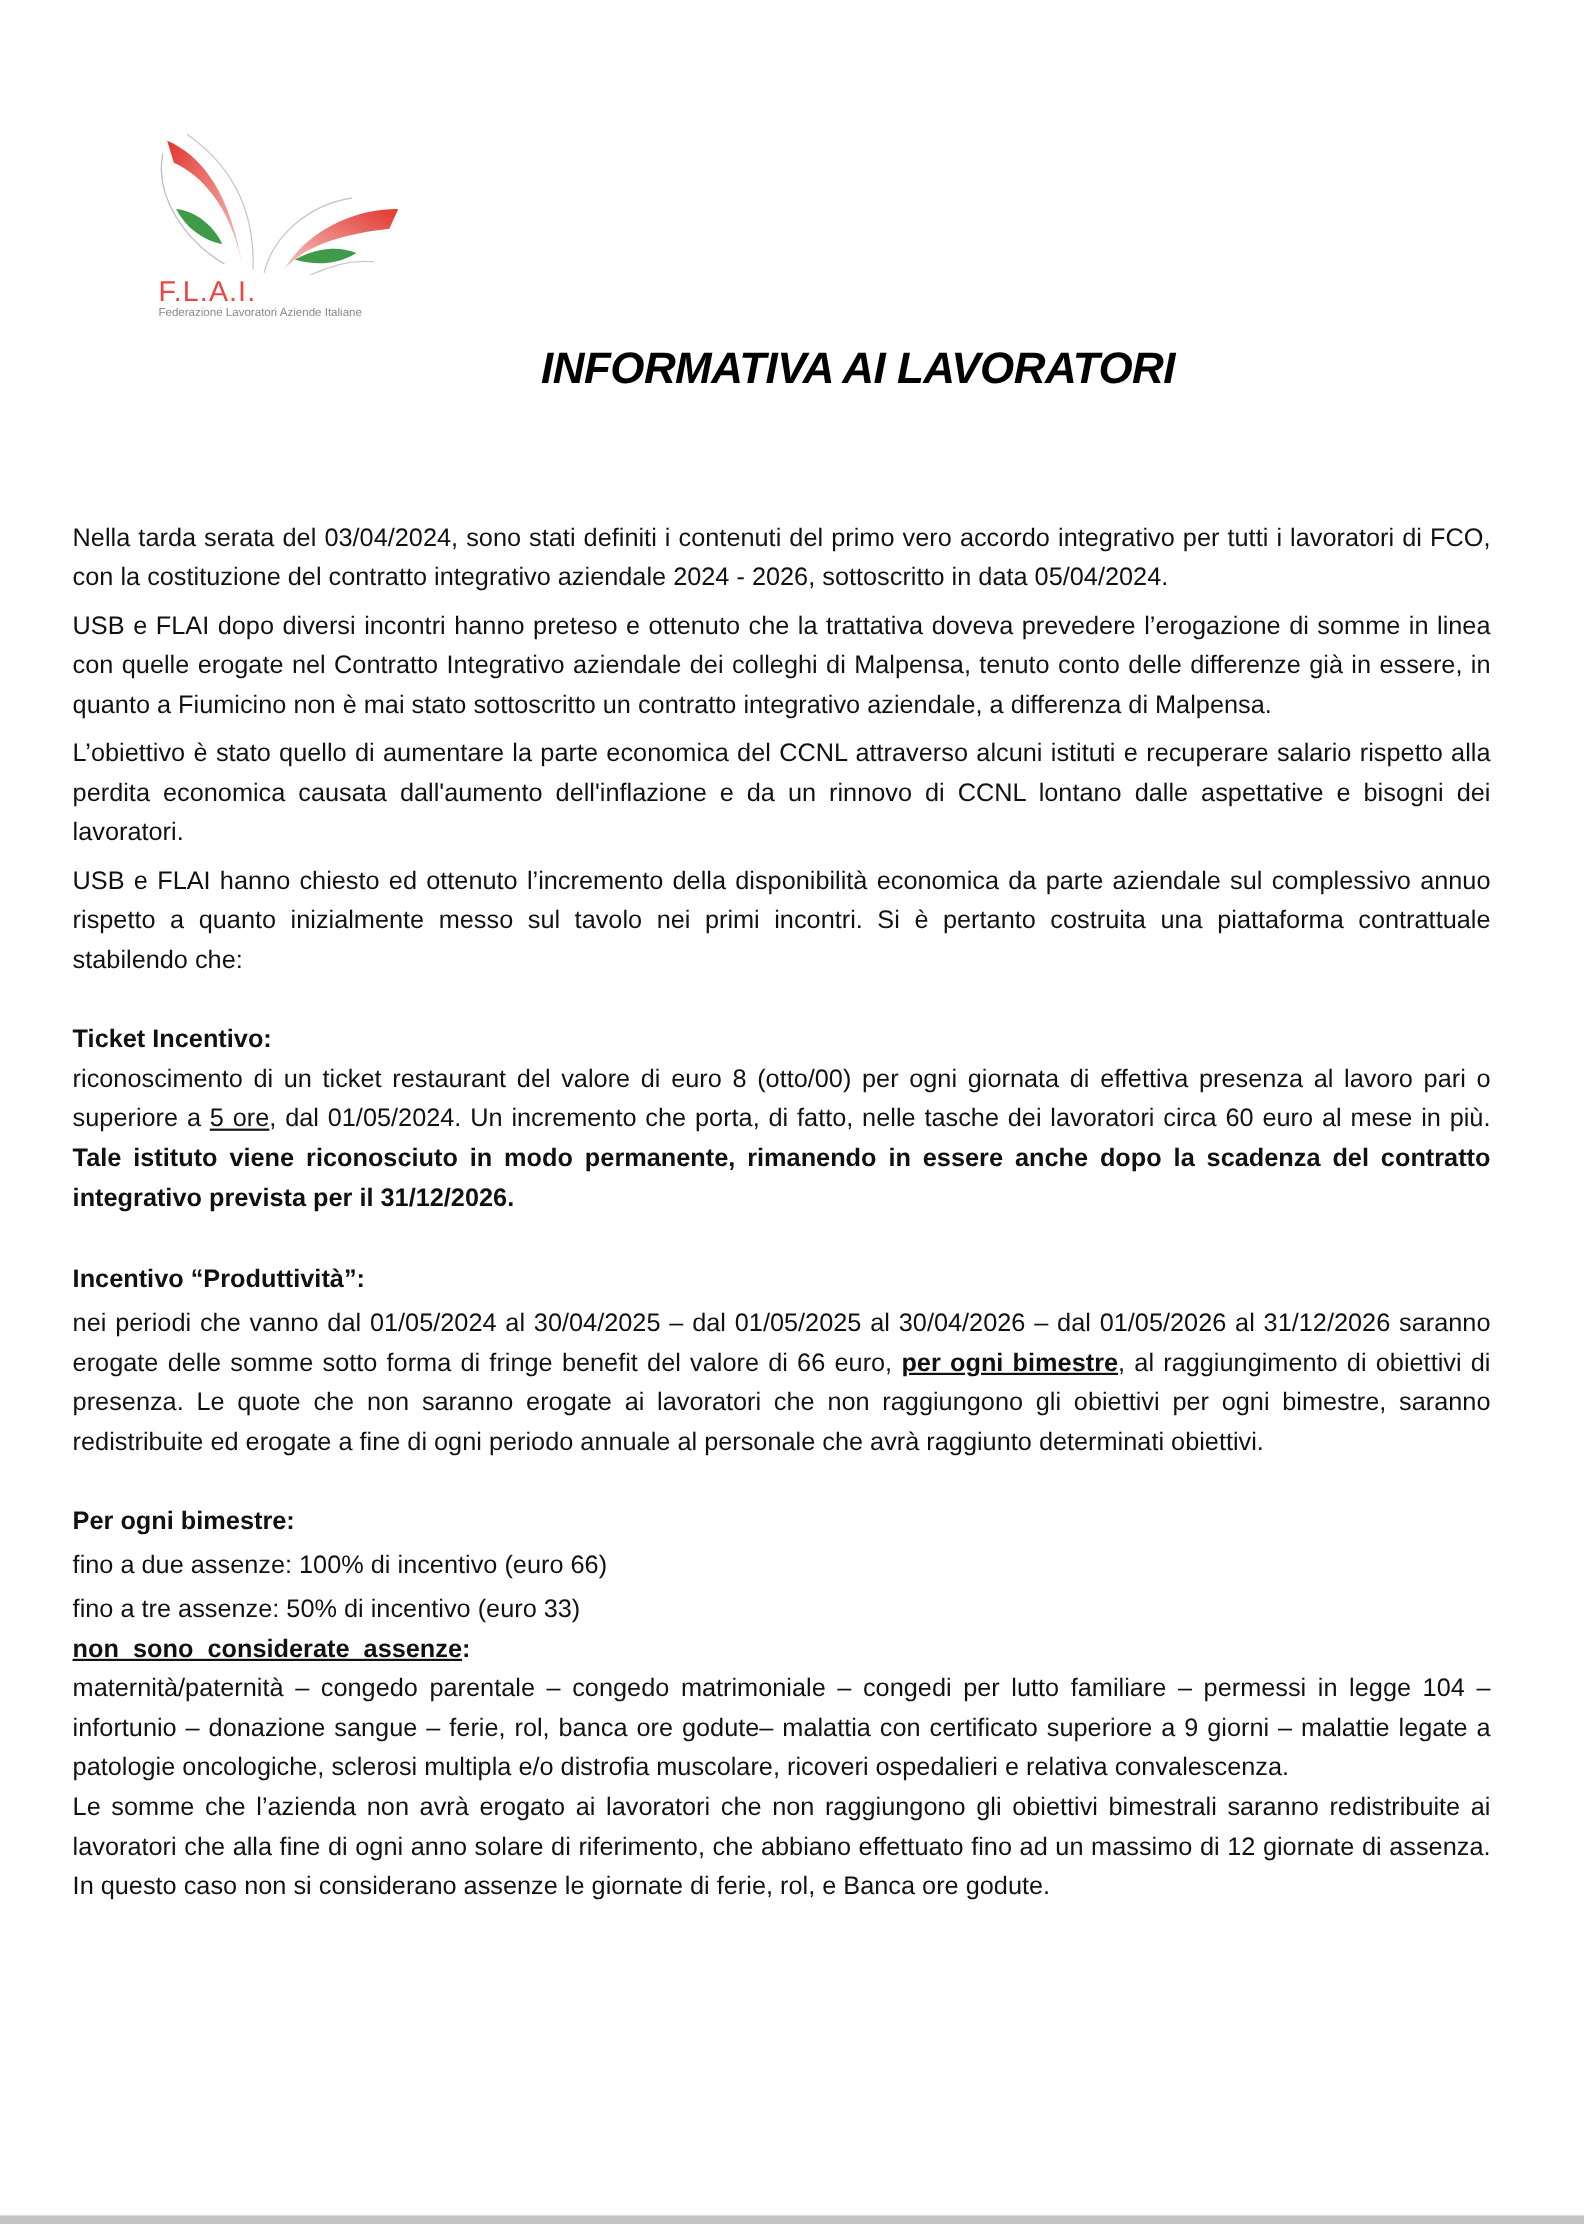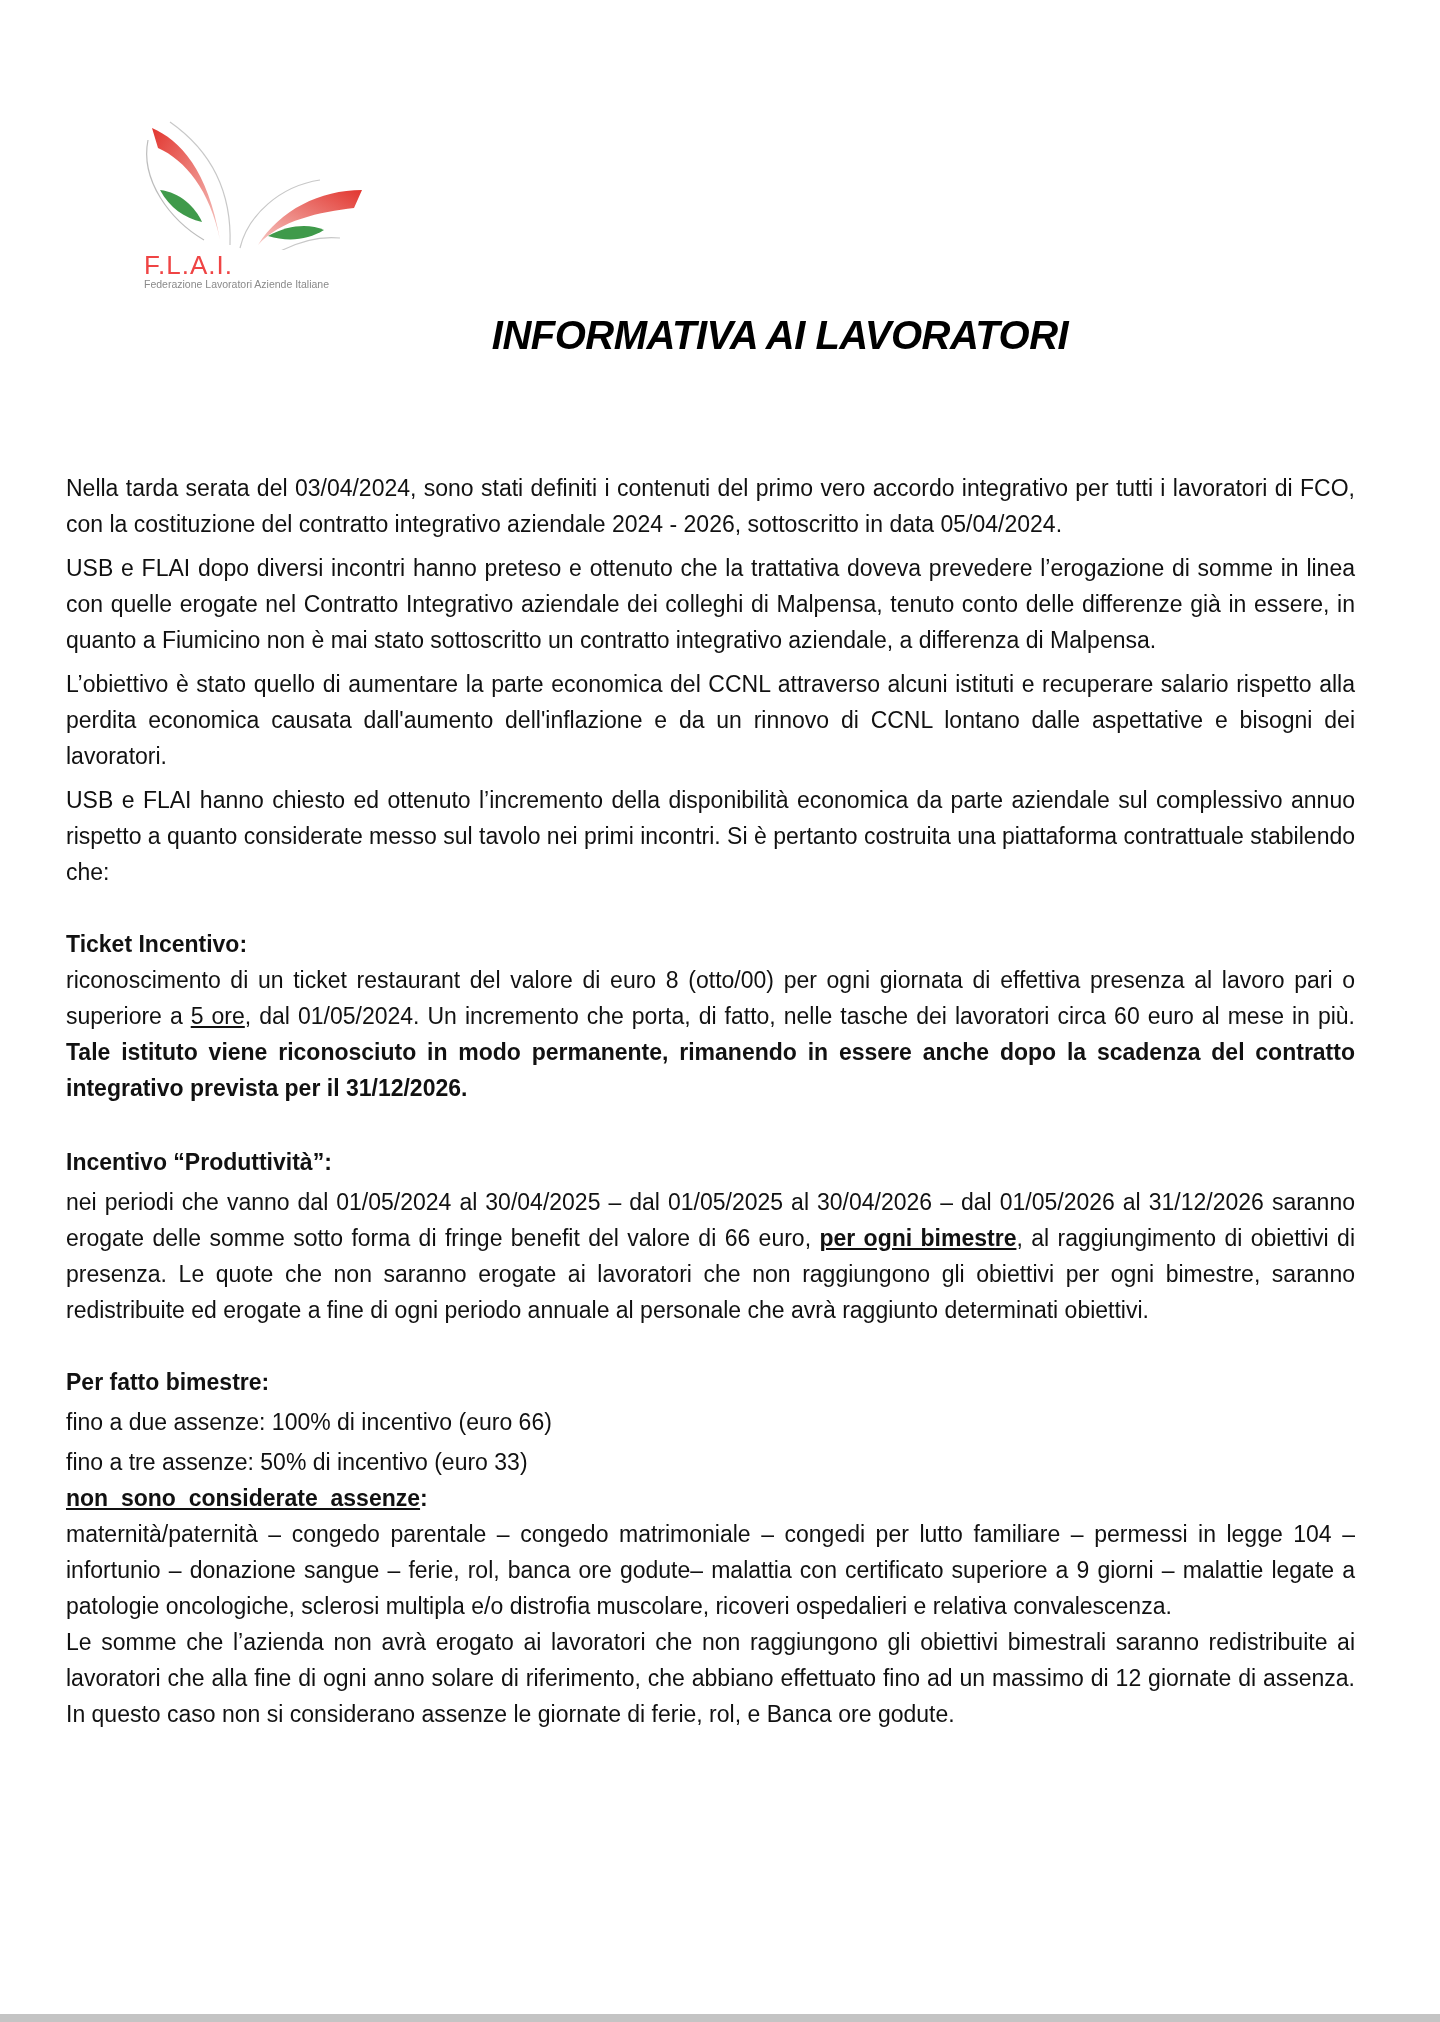--- a/index.html
+++ b/index.html
@@ -71,34 +71,34 @@
 
 
   <div class="title">
     <div>INFORMATIVA AI LAVORATORI</div>
   </div>
 
   <div class="body">
     <p>Nella tarda serata del 03/04/2024, sono stati definiti i contenuti del primo vero accordo integrativo per tutti i lavoratori di FCO, con la costituzione del contratto integrativo aziendale 2024 - 2026, sottoscritto in data 05/04/2024.</p>
     <p>USB e FLAI dopo diversi incontri hanno preteso e ottenuto che la trattativa doveva prevedere l’erogazione di somme in linea con quelle erogate nel Contratto Integrativo aziendale dei colleghi di Malpensa, tenuto conto delle differenze già in essere, in quanto a Fiumicino non è mai stato sottoscritto un contratto integrativo aziendale, a differenza di Malpensa.</p>
     <p>L’obiettivo è stato quello di aumentare la parte economica del CCNL attraverso alcuni istituti e recuperare salario rispetto alla perdita economica causata dall'aumento dell'inflazione e da un rinnovo di CCNL lontano dalle aspettative e bisogni dei lavoratori.</p>
-    <p>USB e FLAI hanno chiesto ed ottenuto l’incremento della disponibilità economica da parte aziendale sul complessivo annuo rispetto a quanto considerate messo sul tavolo nei primi incontri. Si è pertanto costruita una piattaforma contrattuale stabilendo che:</p>
+    <p>USB e FLAI hanno chiesto ed ottenuto l’incremento della disponibilità economica da parte aziendale sul complessivo annuo rispetto a quanto inizialmente messo sul tavolo nei primi incontri. Si è pertanto costruita una piattaforma contrattuale stabilendo che:</p>
 
     <div class="sec tight" style="margin-top:36px;">
       <p class="sec-title">Ticket Incentivo:</p>
       <p><span>riconoscimento di un ticket restaurant del valore di euro 8 (otto/00) per ogni giornata di   effettiva presenza al lavoro pari o superiore a </span><span class="u">5 ore</span><span>, dal 01/05/2024. Un incremento che porta, di fatto, nelle tasche dei lavoratori circa 60 euro al mese  in più. </span><span class="b">Tale istituto viene riconosciuto in modo permanente, rimanendo in essere anche dopo la scadenza del contratto integrativo prevista per il 31/12/2026.</span></p>
     </div>
 
     <div class="sec" style="margin-top:38px;">
       <p class="sec-title" style="margin-bottom:4px;">Incentivo “Produttività”:</p>
       <p><span>nei periodi che vanno dal 01/05/2024 al 30/04/2025 – dal 01/05/2025 al 30/04/2026 – dal 01/05/2026 al 31/12/2026 saranno erogate delle somme sotto forma di fringe benefit del valore di 66 euro, </span><span class="b u">per ogni bimestre</span><span>, al raggiungimento di obiettivi di presenza. Le quote che non saranno erogate ai lavoratori che non raggiungono gli obiettivi per ogni bimestre, saranno redistribuite ed erogate a fine di ogni periodo annuale al personale che avrà raggiunto determinati obiettivi.</span></p>
     </div>
 
     <div class="sec" style="margin-top:36px;">
-      <p class="sec-title" style="margin-bottom:4px;">Per fatto bimestre:</p>
+      <p class="sec-title" style="margin-bottom:4px;">Per ogni bimestre:</p>
       <p style="margin-bottom:4px;">fino a due assenze: 100%  di incentivo (euro 66)</p>
       <p style="margin-bottom:0;">fino a tre assenze: 50% di incentivo (euro 33)</p>
       <p style="margin:0;"><span class="b u" style="white-space:pre;">non  sono  considerate  assenze</span><span class="b">:</span></p>
       <p style="margin:0;">maternità/paternità – congedo parentale – congedo matrimoniale – congedi per lutto familiare – permessi in legge 104 – infortunio – donazione sangue – ferie, rol, banca ore godute– malattia con certificato superiore a 9 giorni –  malattie legate a patologie oncologiche, sclerosi multipla e/o distrofia muscolare, ricoveri ospedalieri e relativa convalescenza.</p>
     </div>
 
     <div class="tight">
       <p>Le somme che l’azienda non avrà erogato ai lavoratori che non raggiungono gli obiettivi bimestrali saranno redistribuite ai lavoratori che alla fine di ogni anno solare di riferimento, che abbiano effettuato fino ad un massimo di 12 giornate di assenza. In questo caso non si considerano assenze le giornate di ferie, rol, e Banca ore godute.</p>
     </div>
   </div>

